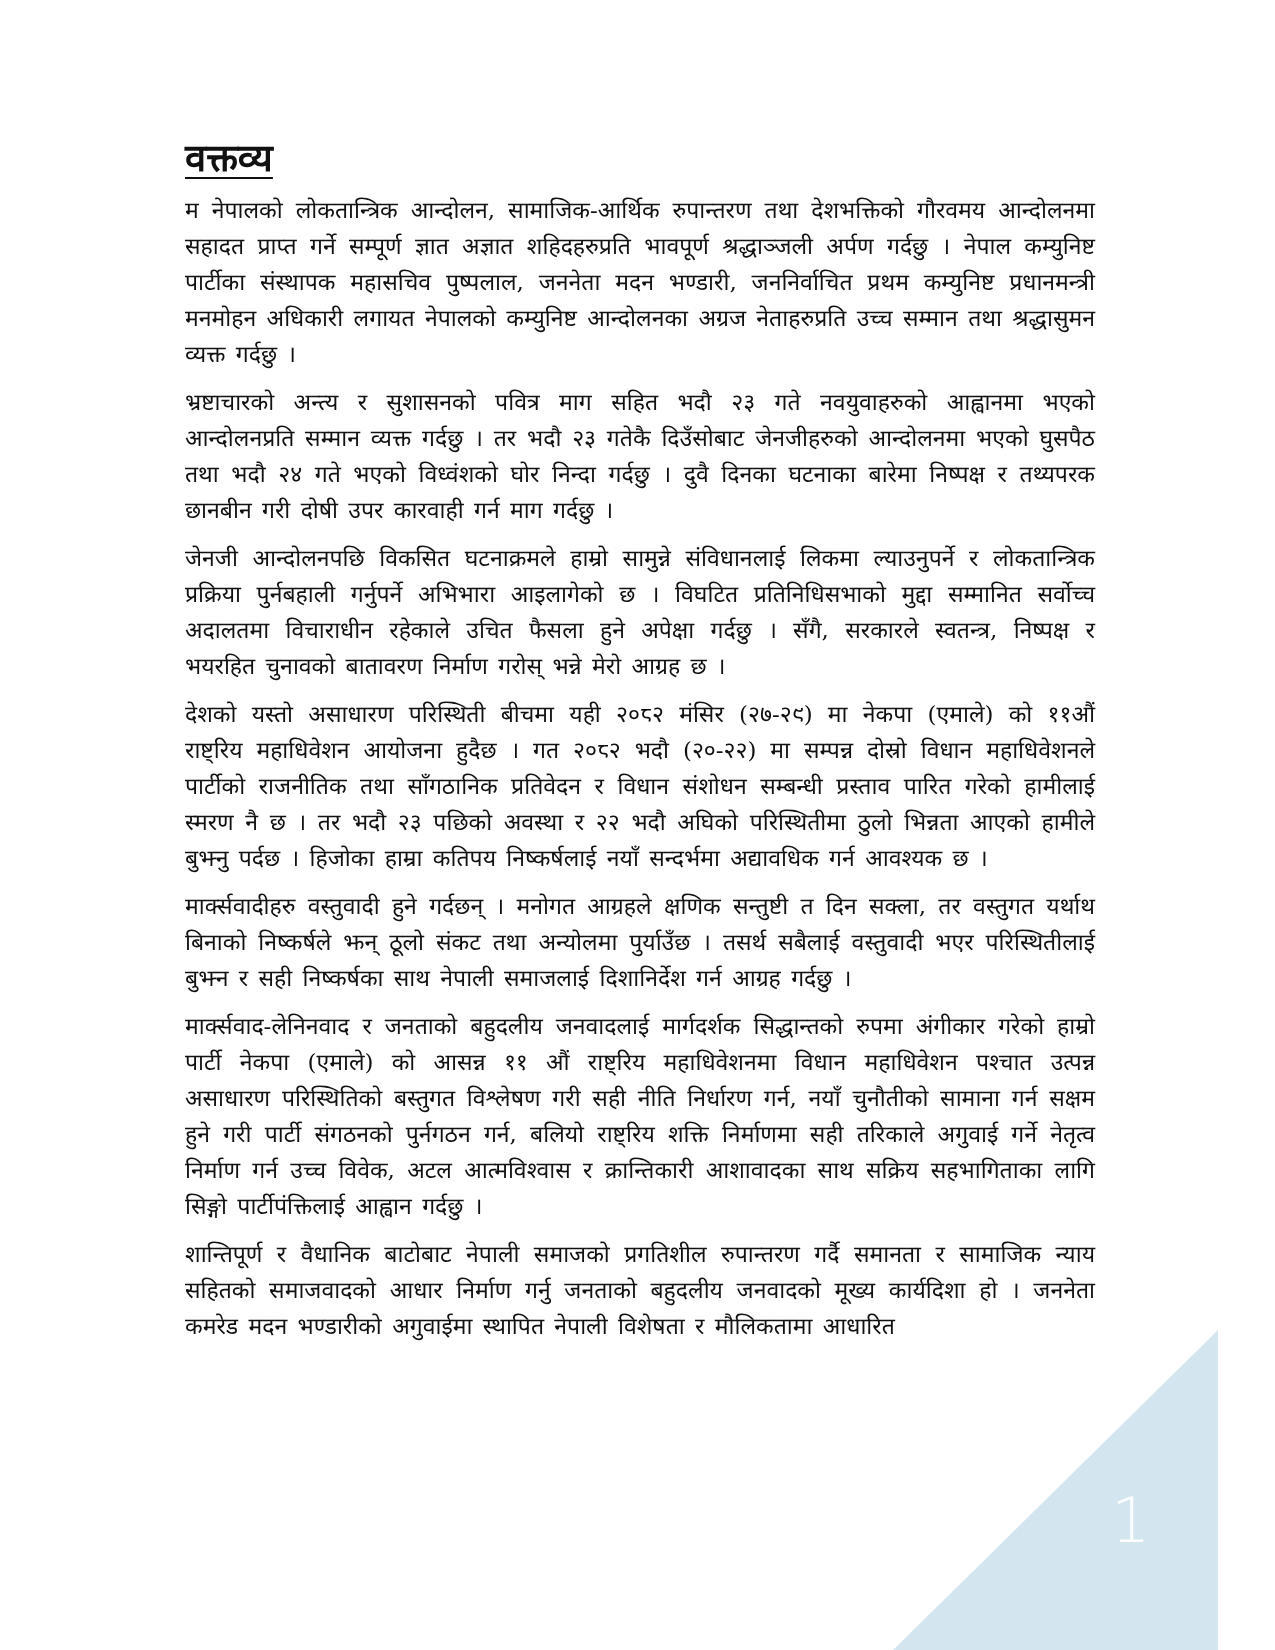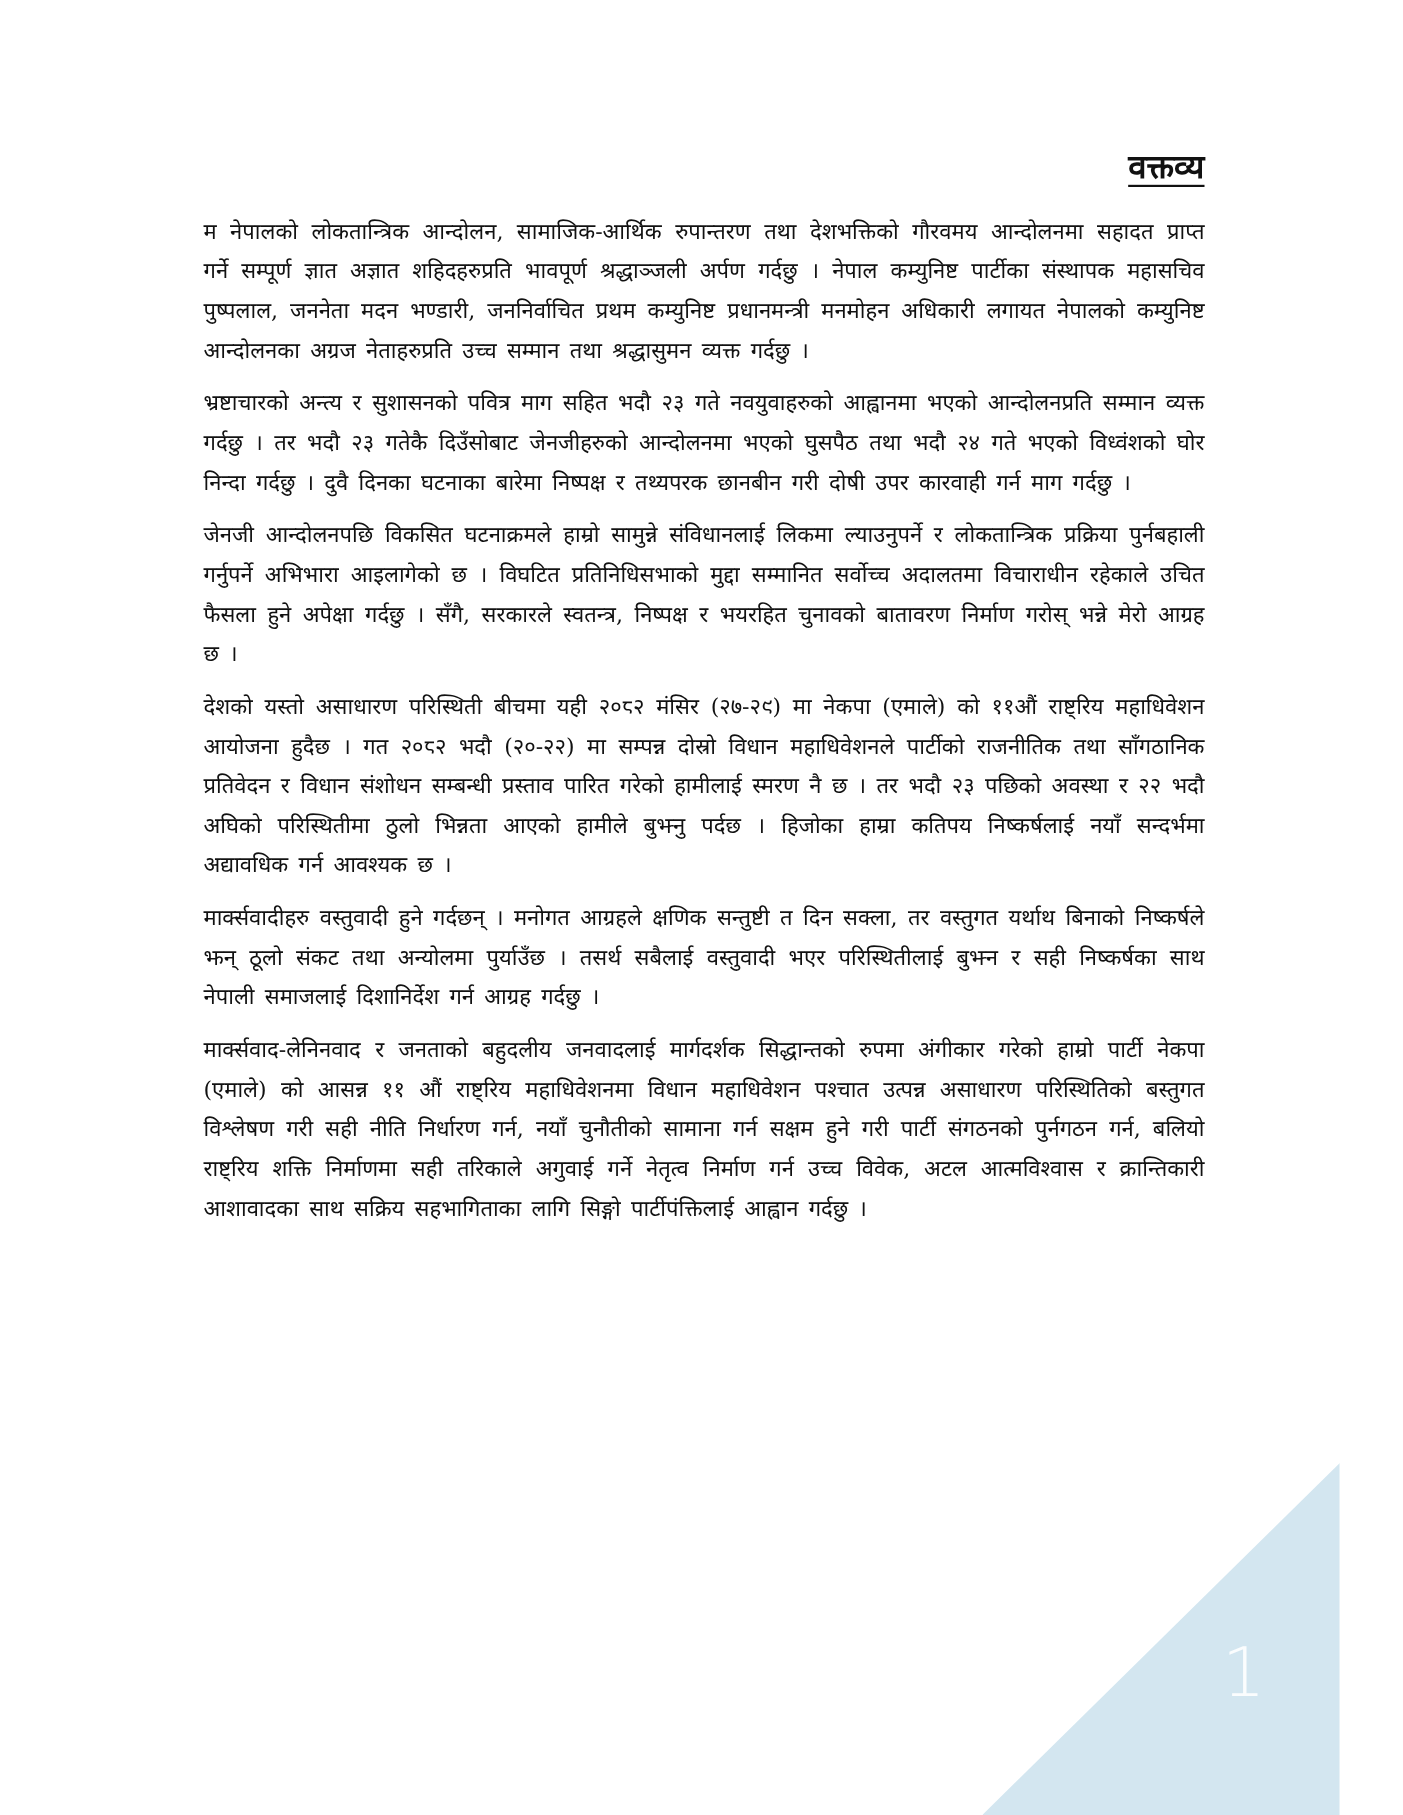--- a/index.html
+++ b/index.html
@@ -17,35 +17,35 @@
     background:var(--page-bg);
     overflow:hidden;
     font-family:"DejaVu Serif","Liberation Serif",serif;
     color:var(--text-color);
   }
   .title{
     position:absolute;
     top:130px;
     left:185px;
     width:910px;
-    text-align:right;
-    font-size:30px;
+    text-align:left;
+    font-size:38px;
     font-weight:bold;
     text-decoration:underline;
     text-underline-offset:6px;
     text-decoration-thickness:1.5px;
   }
   .body{
     position:absolute;
     top:192px;
     left:185px;
     width:910px;
   }
   .body p{
-    font-size:20px;
+    font-size:23px;
     line-height:36px;
     text-align:justify;
     text-justify:inter-word;
     word-spacing:3px;
     margin-bottom:12px;
   }
   .corner-triangle{
     position:absolute;
     left:893px;
     top:1330px;
@@ -72,19 +72,20 @@
 
   <h1 class="title">वक्तव्य</h1>
 
   <div class="body">
     <p>म नेपालको लोकतान्त्रिक आन्दोलन, सामाजिक-आर्थिक रुपान्तरण तथा देशभक्तिको गौरवमय आन्दोलनमा सहादत प्राप्त गर्ने सम्पूर्ण ज्ञात अज्ञात शहिदहरुप्रति भावपूर्ण श्रद्धाञ्जली अर्पण गर्दछु । नेपाल कम्युनिष्ट पार्टीका संस्थापक महासचिव पुष्पलाल, जननेता मदन भण्डारी, जननिर्वाचित प्रथम कम्युनिष्ट प्रधानमन्त्री मनमोहन अधिकारी लगायत नेपालको कम्युनिष्ट आन्दोलनका अग्रज नेताहरुप्रति उच्च सम्मान तथा श्रद्धासुमन व्यक्त गर्दछु ।</p>
     <p>भ्रष्टाचारको अन्त्य र सुशासनको पवित्र माग सहित भदौ २३ गते नवयुवाहरुको आह्वानमा भएको आन्दोलनप्रति सम्मान व्यक्त गर्दछु । तर भदौ २३ गतेकै दिउँसोबाट जेनजीहरुको आन्दोलनमा भएको घुसपैठ तथा भदौ २४ गते भएको विध्वंशको घोर निन्दा गर्दछु । दुवै दिनका घटनाका बारेमा निष्पक्ष र तथ्यपरक छानबीन गरी दोषी उपर कारवाही गर्न माग गर्दछु ।</p>
     <p>जेनजी आन्दोलनपछि विकसित घटनाक्रमले हाम्रो सामुन्ने संविधानलाई लिकमा ल्याउनुपर्ने र लोकतान्त्रिक प्रक्रिया पुर्नबहाली गर्नुपर्ने अभिभारा आइलागेको छ । विघटित प्रतिनिधिसभाको मुद्दा सम्मानित सर्वोच्च अदालतमा विचाराधीन रहेकाले उचित फैसला हुने अपेक्षा गर्दछु । सँगै, सरकारले स्वतन्त्र, निष्पक्ष र भयरहित चुनावको बातावरण निर्माण गरोस् भन्ने मेरो आग्रह छ ।</p>
     <p>देशको यस्तो असाधारण परिस्थिती बीचमा यही २०८२ मंसिर (२७-२९) मा नेकपा (एमाले) को ११औं राष्ट्रिय महाधिवेशन आयोजना हुदैछ । गत २०८२ भदौ (२०-२२) मा सम्पन्न दोस्रो विधान महाधिवेशनले पार्टीको राजनीतिक तथा साँगठानिक प्रतिवेदन र विधान संशोधन सम्बन्धी प्रस्ताव पारित गरेको हामीलाई स्मरण नै छ । तर भदौ २३ पछिको अवस्था र २२ भदौ अघिको परिस्थितीमा ठुलो भिन्नता आएको हामीले बुझ्नु पर्दछ । हिजोका हाम्रा कतिपय निष्कर्षलाई नयाँ सन्दर्भमा अद्यावधिक गर्न आवश्यक छ ।</p>
     <p>मार्क्सवादीहरु वस्तुवादी हुने गर्दछन् । मनोगत आग्रहले क्षणिक सन्तुष्टी त दिन सक्ला, तर वस्तुगत यर्थाथ बिनाको निष्कर्षले झन् ठूलो संकट तथा अन्योलमा पुर्याउँछ । तसर्थ सबैलाई वस्तुवादी भएर परिस्थितीलाई बुझ्न र सही निष्कर्षका साथ नेपाली समाजलाई दिशानिर्देश गर्न आग्रह गर्दछु ।</p>
     <p>मार्क्सवाद-लेनिनवाद र जनताको बहुदलीय जनवादलाई मार्गदर्शक सिद्धान्तको रुपमा अंगीकार गरेको हाम्रो पार्टी नेकपा (एमाले) को आसन्न ११ औं राष्ट्रिय महाधिवेशनमा विधान महाधिवेशन पश्चात उत्पन्न असाधारण परिस्थितिको बस्तुगत विश्लेषण गरी सही नीति निर्धारण गर्न, नयाँ चुनौतीको सामाना गर्न सक्षम हुने गरी पार्टी संगठनको पुर्नगठन गर्न, बलियो राष्ट्रिय शक्ति निर्माणमा सही तरिकाले अगुवाई गर्ने नेतृत्व निर्माण गर्न उच्च विवेक, अटल आत्मविश्वास र क्रान्तिकारी आशावादका साथ सक्रिय सहभागिताका लागि सिङ्गो पार्टीपंक्तिलाई आह्वान गर्दछु ।</p>
+    <p>शान्तिपूर्ण र वैधानिक बाटोबाट नेपाली समाजको प्रगतिशील रुपान्तरण गर्दै समानता र सामाजिक न्याय सहितको समाजवादको आधार निर्माण गर्नु जनताको बहुदलीय जनवादको मूख्य कार्यदिशा हो । जननेता कमरेड मदन भण्डारीको अगुवाईमा स्थापित नेपाली विशेषता र मौलिकतामा आधारित</p>
   </div>
 
   <div class="corner-triangle">
     <span class="page-num">1</span>
   </div>
 
 </div>
 
 </body></html>

